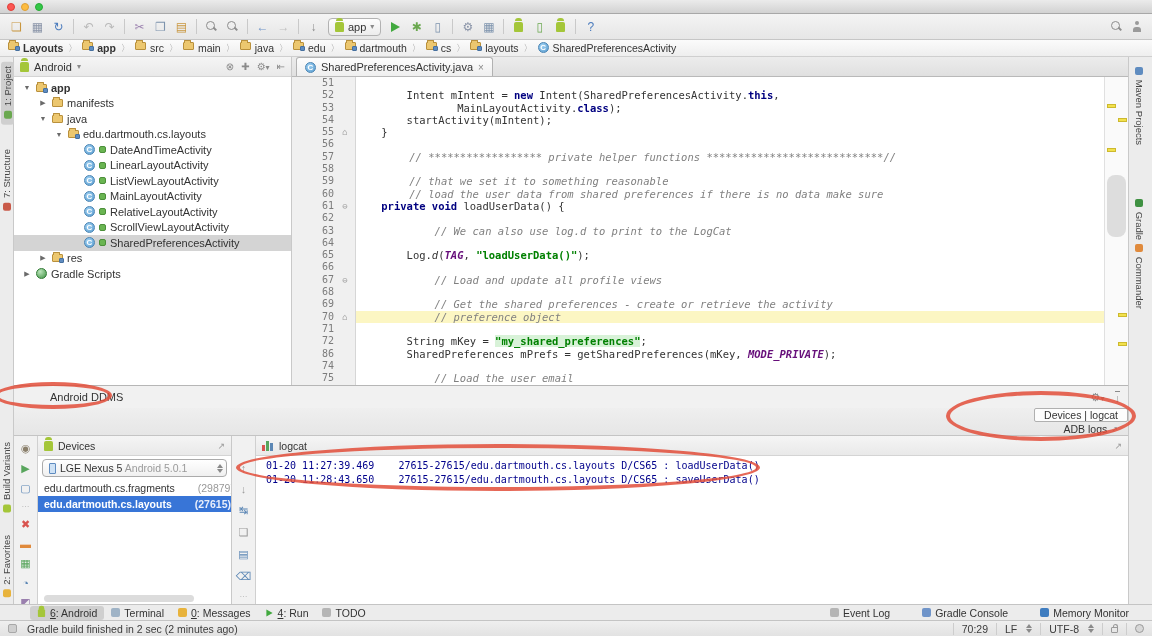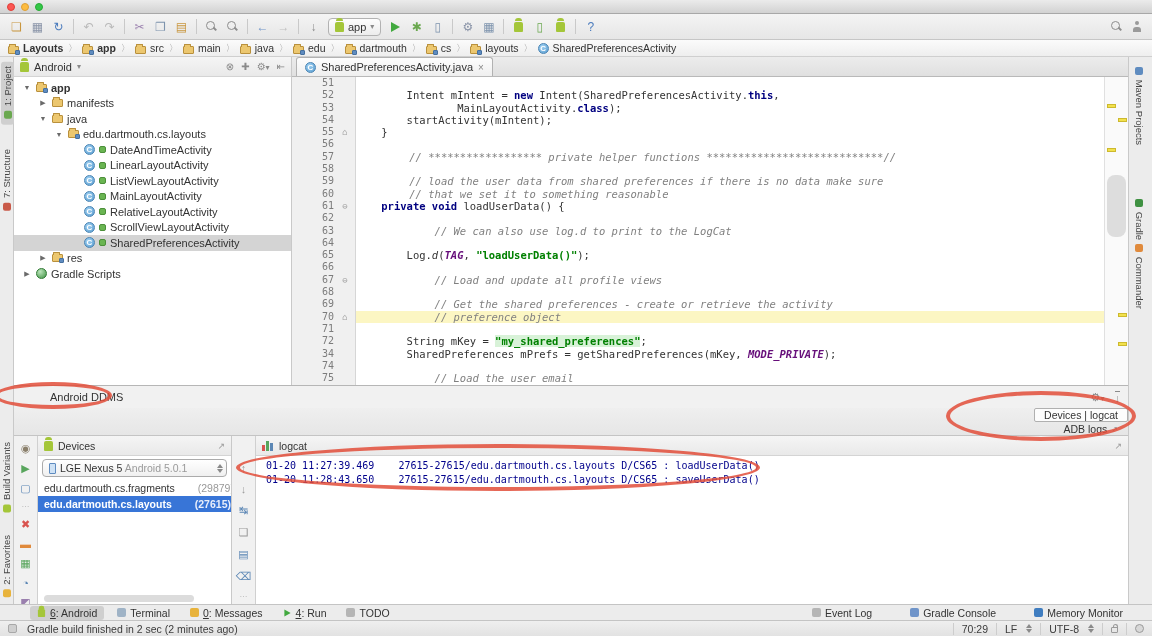--- a/index.html
+++ b/index.html
@@ -27,21 +27,21 @@
   .droid::before { content:""; position:absolute; top:-4px; left:1px; width:7px; height:3.5px; background:#a4c639; border-radius:3px 3px 0 0; }
   .runcombo { display:inline-flex; align-items:center; gap:4px; height:18px; border:1px solid #b2b2b2; border-radius:4px; background:linear-gradient(#fdfdfd,#ececec); padding:0 6px; margin:0 4px; font-size:11px; }
   .chev { color:#8a8a8a; font-size:8px; }
   .toolbar-right { margin-left:auto; display:flex; align-items:center; gap:10px; padding-right:10px; }
   .person { width:10px; height:11px; position:relative; display:inline-block; }
   .person::before { content:""; position:absolute; top:0; left:3px; width:4px; height:4px; border-radius:50%; background:#9a9a9a; }
   .person::after { content:""; position:absolute; bottom:0; left:1px; width:8px; height:5px; border-radius:3px 3px 0 0; background:#9a9a9a; }
 
   
   .navbar { left:0; top:40px; width:1152px; height:17px; background:linear-gradient(#fbfbfb,#eeeeee); border-bottom:1px solid #cfcfcf; display:flex; align-items:center; padding-left:6px; font-size:10.5px; }
-  .crumb { display:inline-flex; align-items:flex-end; gap:4px; padding:0 2px; }
+  .crumb { display:inline-flex; align-items:flex-start; gap:4px; padding:0 2px; }
   .crumb b { font-weight:bold; }
   .csep { color:#9a9a9a; font-size:9px; margin:0 3px; }
   .folder { width:11px; height:8px; background:#ecc76f; border:1px solid #b9903c; border-radius:1px; position:relative; display:inline-block; }
   .folder::before { content:""; position:absolute; top:-3px; left:0; width:5px; height:2px; background:#ecc76f; border:1px solid #b9903c; border-bottom:none; border-radius:1px 1px 0 0; }
   .pkgdot { position:absolute; right:-2px; bottom:-2px; width:5px; height:5px; background:#5f8cc0; border-radius:1px; border:1px solid #46709f; }
   .cicon { width:11px; height:11px; border-radius:50%; background:radial-gradient(circle at 35% 30%, #9fd0f2, #5b9ed0); border:1px solid #4a85b5; color:#fff; font-size:8px; font-weight:bold; display:inline-flex; align-items:center; justify-content:center; }
   .visicon { width:7px; height:7px; background:#6ab552; border:1px solid #4c8f3a; border-radius:2px; display:inline-block; }
 
   
   .stripe-left { left:0; top:57px; width:14px; height:547px; background:#ececec; border-right:1px solid #c9c9c9; }
@@ -112,21 +112,21 @@
   .prow.sel { background:#3875d7; color:#fff; font-weight:bold; }
   .prow.sel .pid { color:#e8eefb; }
   .hscroll { position:absolute; bottom:3px; left:6px; width:150px; height:7px; border-radius:4px; background:#dcdcdc; }
   .ltool { position:absolute; left:218px; top:0; width:24px; height:100%; border-right:1px solid #d0d0d0; display:flex; flex-direction:column; align-items:center; padding-top:26px; gap:9px; font-size:11px; }
   .logcat { position:absolute; left:242px; top:0; right:0; height:100%; background:#fff; }
   .logbody { font-family:"DejaVu Sans Mono", monospace; font-size:10px; line-height:14px; color:#00008b; padding:3px 0 0 10px; white-space:pre; }
   .lbar { display:inline-block; width:3px; margin-right:1px; }
 
   
   .bottombar { left:0; top:604px; width:1152px; height:16px; background:#ececec; border-top:1px solid #c4c4c4; display:flex; align-items:center; padding-left:30px; font-size:10.5px; }
-  .btab { display:inline-flex; align-items:center; gap:4px; padding:1px 7px; border-radius:3px; margin-right:6px; }
+  .btab { display:inline-flex; align-items:center; gap:4px; padding:1px 7px; border-radius:3px; }
   .btab.active { background:#cfcfcf; }
   .btab u { text-decoration:underline; }
   .bright { margin-left:auto; display:flex; gap:18px; padding-right:16px; }
   .bicon { width:9px; height:9px; display:inline-block; border-radius:2px; }
   .statusbar { left:0; top:620px; width:1152px; height:16px; background:linear-gradient(#efefef,#e2e2e2); border-top:1px solid #c4c4c4; display:flex; align-items:center; font-size:10.5px; color:#3c3c3c; }
   .swsq { width:9px; height:9px; background:#cfcfcf; border:1px solid #a8a8a8; border-radius:2px; margin:0 10px 0 8px; }
   .sright { margin-left:auto; display:flex; align-items:center; gap:0; }
   .sitem { padding:0 8px; border-left:1px solid #cdcdcd; display:flex; align-items:center; gap:3px; height:12px; }
   .lockic { width:7px; height:6px; border:1px solid #9a9a9a; border-radius:1px; position:relative; margin-top:3px;}
   .lockic::before { content:""; position:absolute; top:-4px; left:1px; width:3px; height:3px; border:1px solid #9a9a9a; border-bottom:none; border-radius:3px 3px 0 0; }
@@ -460,21 +460,21 @@
         </div>
         <div class="gl">
           <span class="num">71</span>
           <span class="fold"></span>
         </div>
         <div class="gl">
           <span class="num">72</span>
           <span class="fold"></span>
         </div>
         <div class="gl">
-          <span class="num">34</span>
+          <span class="num">86</span>
           <span class="fold"></span>
         </div>
         <div class="gl">
           <span class="num">74</span>
           <span class="fold"></span>
         </div>
         <div class="gl">
           <span class="num">75</span>
           <span class="fold"></span>
         </div>
@@ -485,22 +485,22 @@
       </div>
     <div class="codes" id="codes">
         <div class="cl">&nbsp;</div>
         <div class="cl"><span class="p">        Intent mIntent = </span><span class="k">new</span><span class="p"> Intent(SharedPreferencesActivity.</span><span class="k">this</span><span class="p">,</span></div>
         <div class="cl"><span class="p">                MainLayoutActivity.</span><span class="k">class</span><span class="p">);</span></div>
         <div class="cl"><span class="p">        startActivity(mIntent);</span></div>
         <div class="cl"><span class="p">    }</span></div>
         <div class="cl">&nbsp;</div>
         <div class="cl"><span class="c">    // ****************** private helper functions ****************************//</span></div>
         <div class="cl">&nbsp;</div>
+        <div class="cl"><span class="c">    // that we set it to something reasonable</span></div>
         <div class="cl"><span class="c">    // load the user data from shared preferences if there is no data make sure</span></div>
-        <div class="cl"><span class="c">    // that we set it to something reasonable</span></div>
         <div class="cl"><span class="k">    private void</span><span class="p"> loadUserData() {</span></div>
         <div class="cl">&nbsp;</div>
         <div class="cl"><span class="c">        // We can also use log.d to print to the LogCat</span></div>
         <div class="cl">&nbsp;</div>
         <div class="cl"><span class="p">        Log.</span><span class="i">d</span><span class="p">(</span><span class="f">TAG</span><span class="p">, </span><span class="s">"loadUserData()"</span><span class="p">);</span></div>
         <div class="cl">&nbsp;</div>
         <div class="cl"><span class="c">        // Load and update all profile views</span></div>
         <div class="cl">&nbsp;</div>
         <div class="cl"><span class="c">        // Get the shared preferences - create or retrieve the activity</span></div>
         <div class="cl cur"><span class="c">        // preference object</span></div>

